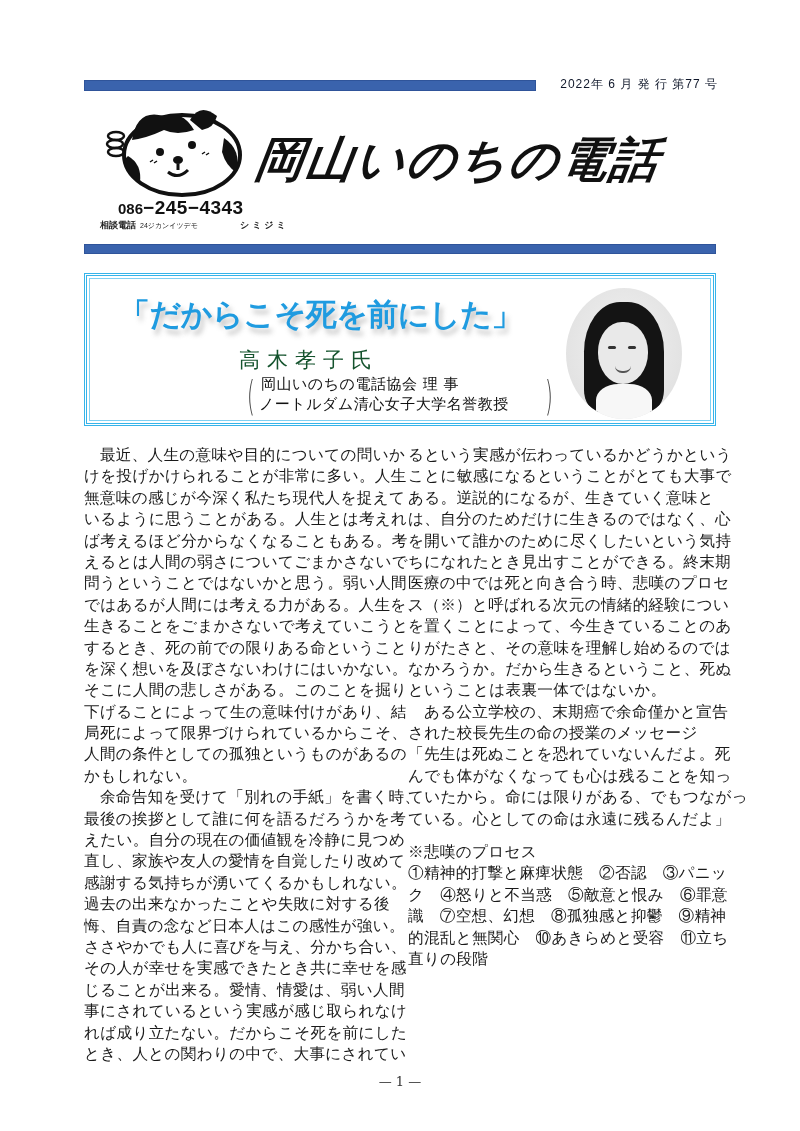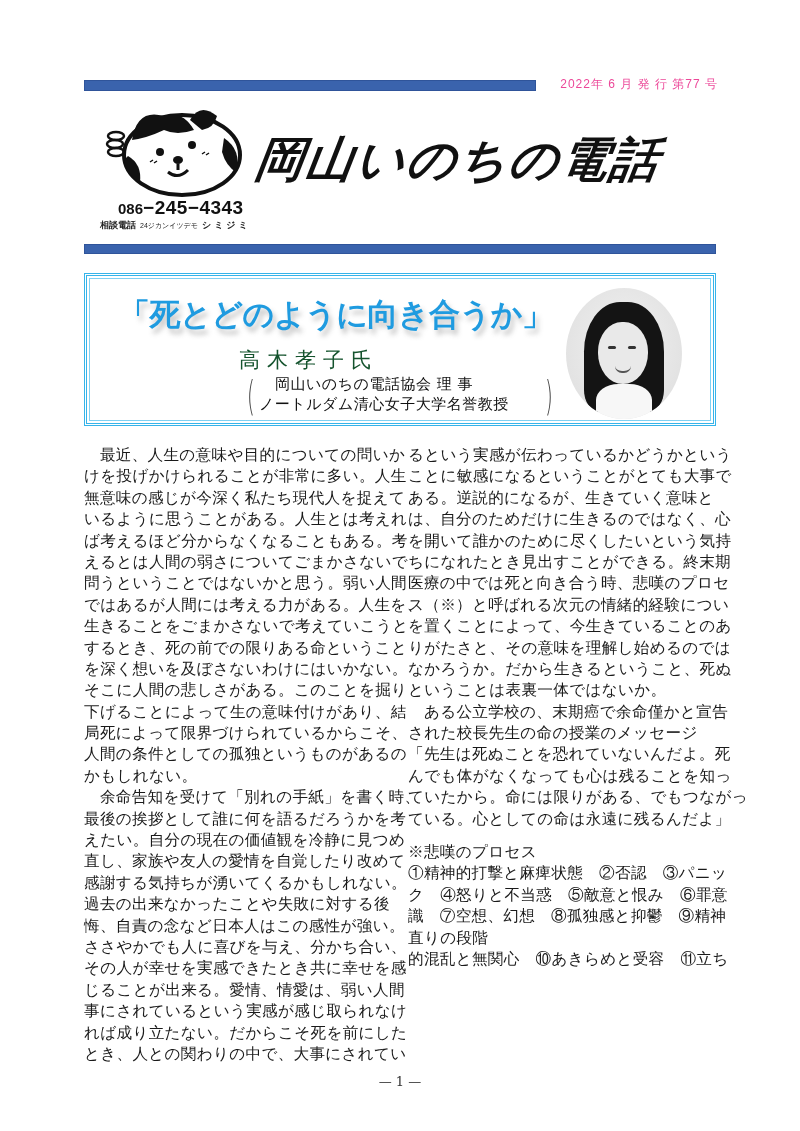--- a/index.html
+++ b/index.html
@@ -2,42 +2,42 @@
 <html><head>
 <meta charset="utf-8">
 <style>
   html, body { margin: 0; padding: 0; background: #ffffff; }
   body { width: 800px; height: 1131px; position: relative; overflow: hidden; font-family: "DejaVu Serif", serif; color: #1a1a1a; }
 
   .bar { position: absolute; background: #3a63ad; border: 1px solid #2f549a; box-sizing: border-box; }
   .bar-top { left: 84px; top: 80px; width: 452px; height: 11px; }
   .bar-bottom { left: 84px; top: 244px; width: 632px; height: 10px; }
 
-  .issue-date { position: absolute; left: 548px; top: 76px; width: 170px; font-family: "Liberation Sans", sans-serif; font-size: 12px; letter-spacing: 1px; color: #ec4899; white-space: nowrap; text-align: right; }
+  .issue-date { position: absolute; left: 548px; top: 76px; width: 170px; font-family: "Liberation Sans", sans-serif; font-size: 12px; letter-spacing: 1px; color: #0f172a; white-space: nowrap; text-align: right; }
 
   .mascot { position: absolute; left: 102px; top: 100px; width: 150px; height: 100px; }
 
   .masthead-title { position: absolute; left: 256px; top: 128px; font-family: "DejaVu Serif", serif; font-size: 48px; font-weight: bold; font-style: italic; letter-spacing: 2px; color: #111; transform: skewX(-8deg); white-space: nowrap; }
 
   .phone-number { position: absolute; left: 118px; top: 197px; font-family: "Liberation Sans", sans-serif; font-weight: bold; color: #111; white-space: nowrap; }
   .phone-number .area { font-size: 15px; }
   .phone-number .main { font-size: 19px; letter-spacing: 0.5px; }
   .phone-caption { position: absolute; left: 100px; top: 219px; font-family: "Liberation Sans", sans-serif; font-size: 9px; font-weight: bold; color: #222; white-space: nowrap; }
   .phone-caption .small { font-size: 7px; font-weight: normal; margin: 0 4px; }
-  .phone-caption .wide { letter-spacing: 3px; }
+  .phone-caption .wide { letter-spacing: 3px; margin-left: 38px; }
 
   .headline-box { position: absolute; left: 84px; top: 273px; width: 632px; height: 153px; box-sizing: border-box; border: 3px double #35b4ea; outline: 1px solid #7fd0f2; outline-offset: -6px; background: #fff; }
   .headline-title { position: absolute; left: 32px; top: 18px; font-family: "DejaVu Sans", sans-serif; font-size: 31px; font-weight: bold; color: #1f9be0; white-space: nowrap; letter-spacing: -0.5px; text-shadow: 3px 5px 5px rgba(120,120,120,0.45); }
   .speaker-name { position: absolute; left: 152px; top: 70px; font-family: "DejaVu Sans", sans-serif; font-size: 21px; letter-spacing: 7px; color: #14532d; white-space: nowrap; }
   .affil-wrap { position: absolute; left: 172px; top: 98px; font-family: "DejaVu Sans", sans-serif; font-size: 15px; color: #111; }
   .affil-paren { position: absolute; top: 0; font-size: 40px; font-weight: 200; color: #444; line-height: 44px; transform: scaleX(0.5); }
   .affil-paren.left { left: -16px; }
   .affil-paren.right { left: 282px; }
   .affil-line { white-space: nowrap; line-height: 20px; letter-spacing: 0.5px; }
-  .affil-line.first { padding-left: 2px; margin-left: 14px; }
+  .affil-line.first { padding-left: 2px; }
 
   .portrait { position: absolute; left: 479px; top: 12px; width: 116px; height: 131px; border-radius: 50%; background: radial-gradient(ellipse at 50% 45%, #f2f2f2 0%, #e3e3e3 70%, #d8d8d8 100%); overflow: hidden; }
   .portrait .hair { position: absolute; left: 18px; top: 14px; width: 80px; height: 110px; background: #141414; border-radius: 45% 45% 20% 20%; }
   .portrait .face { position: absolute; left: 32px; top: 34px; width: 50px; height: 62px; background: #e9e9e9; border-radius: 48% 48% 50% 50%; }
   .portrait .eye { position: absolute; top: 58px; width: 8px; height: 3px; background: #333; border-radius: 2px; }
   .portrait .eye.l { left: 42px; } .portrait .eye.r { left: 62px; }
   .portrait .mouth { position: absolute; left: 49px; top: 78px; width: 16px; height: 5px; border-bottom: 2px solid #555; border-radius: 0 0 10px 10px; }
   .portrait .collar { position: absolute; left: 30px; top: 96px; width: 56px; height: 40px; background: #f7f7f7; border-radius: 40% 40% 0 0; }
 
   .column { position: absolute; top: 444px; font-size: 15.6px; line-height: 21.4px; color: #1a1a1a; letter-spacing: 0.3px; }
@@ -77,21 +77,21 @@
 <div class="phone-number">
   <span class="area">086</span><span class="main">−245−4343</span>
 </div>
 <div class="phone-caption">
   <span>相談電話</span><span class="small">24ジカンイツデモ</span><span class="wide">シミジミ</span>
 </div>
 
 <div class="bar bar-bottom"></div>
 
 <div class="headline-box">
-  <div class="headline-title">「死とどのように向き合うか」</div>
+  <div class="headline-title">「だからこそ死を前にした」</div>
   <div class="speaker-name">高木孝子氏</div>
   <div class="affil-wrap">
     <span class="affil-paren left">(</span>
     <div class="affil-line first">岡山いのちの電話協会 理 事</div>
     <div class="affil-line">ノートルダム清心女子大学名誉教授</div>
     <span class="affil-paren right">)</span>
   </div>
   <div class="portrait">
     <div class="hair"></div>
     <div class="face"></div>
@@ -151,17 +151,17 @@
   <span class="line">された校長先生の命の授業のメッセージ</span>
   <span class="line">「先生は死ぬことを恐れていないんだよ。死</span>
   <span class="line">んでも体がなくなっても心は残ることを知っ</span>
   <span class="line">ていたから。命には限りがある、でもつながっ</span>
   <span class="line">ている。心としての命は永遠に残るんだよ」</span>
   <div class="gap"></div>
   <span class="line">※悲嘆のプロセス</span>
   <span class="line">①精神的打撃と麻痺状態　②否認　③パニッ</span>
   <span class="line">ク　④怒りと不当惑　⑤敵意と恨み　⑥罪意</span>
   <span class="line">識　⑦空想、幻想　⑧孤独感と抑鬱　⑨精神</span>
+  <span class="line">的混乱と無関心　⑩あきらめと受容　⑪立ち</span>
   <span class="line">直りの段階</span>
-  <span class="line">的混乱と無関心　⑩あきらめと受容　⑪立ち</span>
 </div>
 
 <div class="page-number">— 1 —</div>
 
 </body></html>

